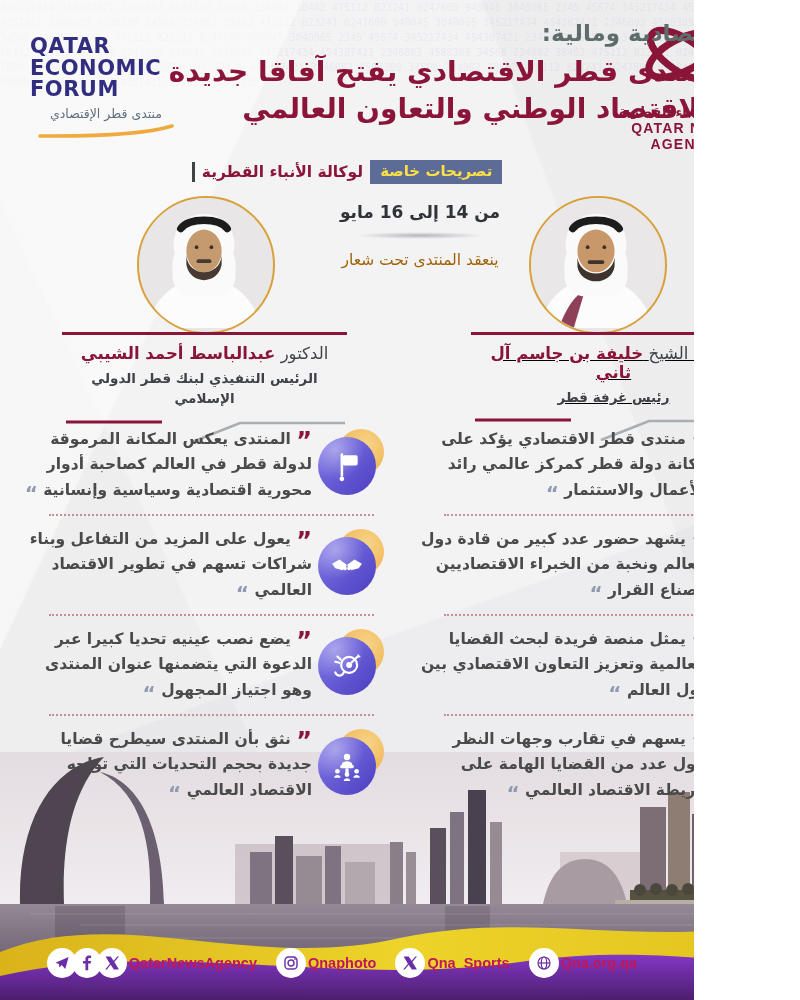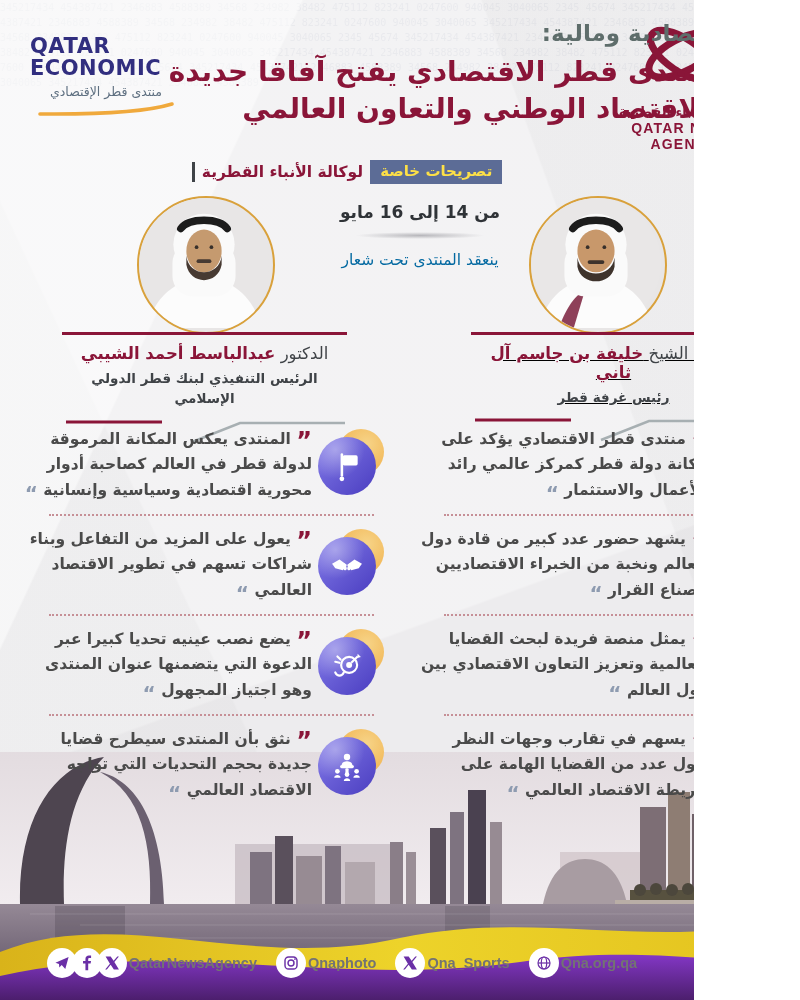--- a/index.html
+++ b/index.html
@@ -32,21 +32,21 @@
   .badge-label{color:#8A1538;font-weight:bold;font-size:15.5px;}
   .badge-bar{width:3px;height:20px;background:#3F4347;}
   
   .photo{position:absolute;top:196px;width:134px;height:134px;border-radius:50%;
          border:2px solid #D9A13B;overflow:hidden;background:#E8E6E6;z-index:2;}
   .photo.left{left:137px;} .photo.right{left:529px;}
   .event-block{position:absolute;top:202px;left:290px;width:260px;text-align:center;z-index:2;}
   .dates{font-size:17px;font-weight:bold;color:#2F3337;}
   .lens-divider{width:130px;height:7px;margin:10px auto 8px;border-radius:50%;
     background:radial-gradient(ellipse at center, rgba(110,110,118,.45), transparent 70%);}
-  .slogan{font-size:15.5px;color:#0369a1;line-height:1.75;}
+  .slogan{font-size:15.5px;color:#a16207;line-height:1.75;}
   
   .name-block{position:absolute;top:332px;width:285px;text-align:center;z-index:2;}
   .name-block.right{left:471px;text-decoration:underline;} .name-block.left{left:62px;}
   .name-rule{height:3px;background:#8A1538;margin-bottom:9px;}
   .name-line{font-size:16.5px;color:#3F4347;}
   .name-line .nm{color:#8A1538;font-weight:bold;}
   .role{font-size:13.5px;color:#3F4347;font-weight:bold;margin-top:5px;line-height:1.5;}
   .name-deco{display:block;margin-top:7px;}
   
   .qcol{position:absolute;top:424px;width:375px;z-index:2;}
@@ -61,39 +61,40 @@
     display:flex;align-items:center;justify-content:center;}
   .qtext{flex:1;font-size:15.5px;font-weight:bold;color:#4A4A4A;line-height:1.62;
          text-align:right;padding-left:8px;}
   .qo{color:#8A1538;font-size:24px;line-height:0;vertical-align:-5px;}
   .qc{color:#8E9BB0;font-size:20px;line-height:0;vertical-align:-5px;}
   .dotdiv{border-top:2px dotted #C68F96;margin:8px 16px 8px 34px;}
   
   .skyline{position:absolute;left:0;top:752px;width:800px;height:210px;z-index:1;}
   .waves{position:absolute;left:0;top:878px;width:800px;height:122px;z-index:3;}
   .social{position:absolute;left:0;right:0;top:948px;display:flex;justify-content:center;
-          align-items:center;gap:9px;z-index:4;color:#737373;direction:ltr;
+          align-items:center;gap:9px;z-index:4;color:#be185d;direction:ltr;
           font-family:"Liberation Sans",sans-serif;}
   .sicon{width:30px;height:30px;border-radius:50%;background:#fff;display:flex;
          align-items:center;justify-content:center;flex:0 0 30px;}
   .sicon.tuck{margin-left:-5px;}
   .handle{font-weight:bold;font-size:14.5px;margin:0 10px 0 2px;}
   .grp{display:flex;align-items:center;}
 </style>
 </head>
 <body>
 
 <div class="page">
   <div class="digits">345217434 454387421 2346883 4588389 34568 234982 38482 475112 823241 0247600 940045 3040065 2345 45674 345217434 454387421 2346883 4588389 34568 234982 38482 475112 823241 0247600 940045 3040065 345217434 454387421 2346883 4588389 34568 234982 38482 475112 823241 0247600 940045 3040065 2345 45674 345217434 454387421 2346883 4588389 34568 234982 38482 475112 823241 0247600 940045 3040065 345217434 454387421 2346883 4588389 34568 234982 38482 475112 823241 0247600 940045 3040065 2345 45674 345217434 454387421 2346883 4588389 34568 234982 38482 475112 823241 0247600 940045 3040065 345217434 454387421 2346883 4588389</div>
   <div class="facets"></div>
 
   <div class="qef-logo">
     <div class="qef-en">
       <div>QATAR</div>
       <div>ECONOMIC</div>
+      <div>FORUM</div>
     </div>
     <div class="qef-ar" dir="rtl">منتدى قطر الإقتصادي</div>
     <svg class="qef-swoosh" width="140" height="16" viewBox="0 0 140 16">
       <path d="M4,13 C55,13.5 110,11 136,3" stroke="#F0A93C" stroke-width="3.6" fill="none" stroke-linecap="round"></path>
     </svg>
   </div>
 
   <div class="qna-logo">
     <svg width="112" height="86" viewBox="0 0 120 96">
       <g stroke="#8A1538" fill="none" stroke-width="8" stroke-linecap="round">

